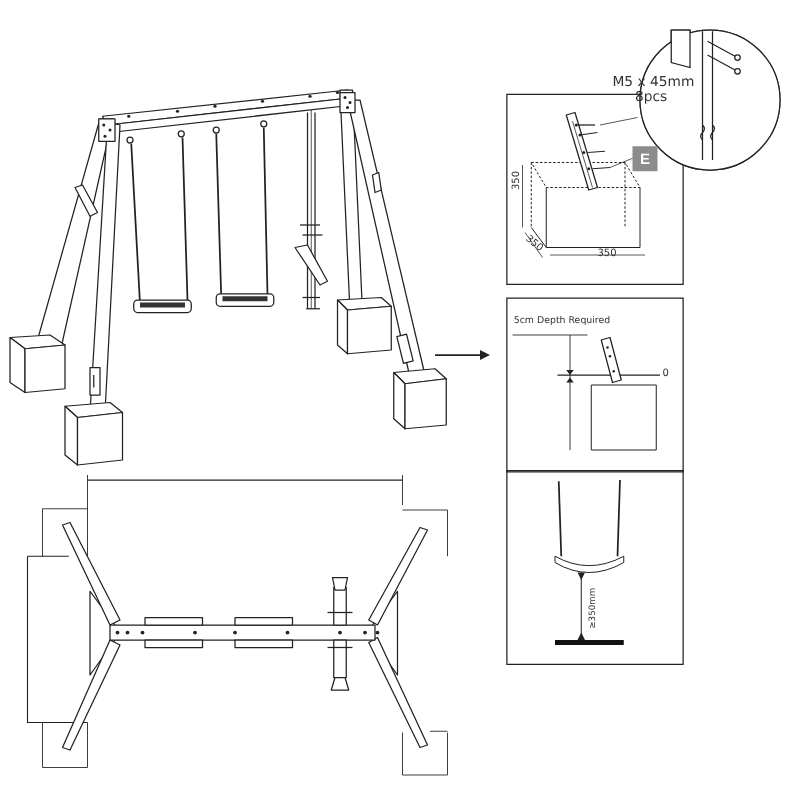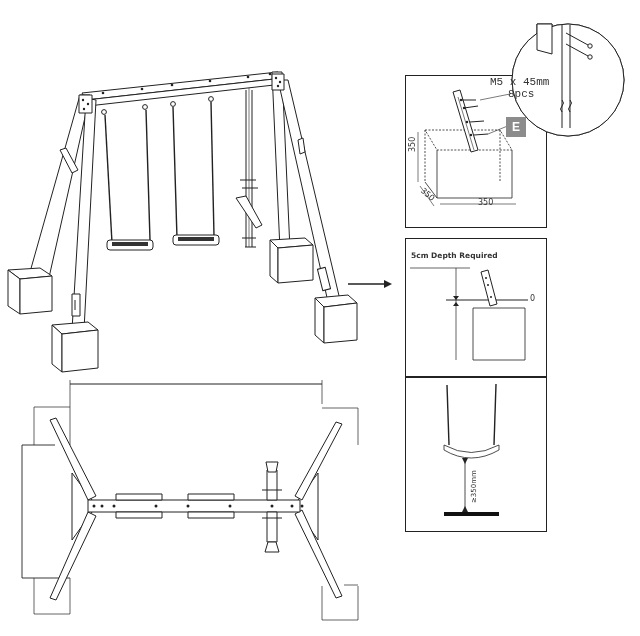--- a/index.html
+++ b/index.html
@@ -248,25 +248,25 @@
     <path d="M570,100 q3,3 0,6 q-3,3 0,6"></path>
     <line x1="566" y1="33" x2="588" y2="45"></line>
     <line x1="566" y1="44" x2="588" y2="56"></line>
     <circle cx="590" cy="46" r="2.2" fill="#fff"></circle>
     <circle cx="590" cy="57" r="2.2" fill="#fff"></circle>
   </g>
 </svg>
 
 <div class="badge" style="left:506px; top:117px; width:20px; height:20px;">E</div>
 
-<div class="note" style="left:490px; top:76px; font-size:11px; line-height:12px;font-family:Liberation Mono, monospace;">
+<div class="note" style="left:490px; top:60px; font-size:11px; line-height:12px;">
   <div>M5 x 45mm</div>
   <div style="padding-left:18px;">8pcs</div>
 </div>
 
 <div class="note" style="left:408px; top:152px; font-size:8px; transform:rotate(-90deg); transform-origin:left top;">350</div>
 <div class="note" style="left:420px; top:190px; font-size:8px; transform:rotate(40deg);">350</div>
 <div class="note" style="left:478px; top:198px; font-size:8px;">350</div>
 
-<div class="note" style="left:411px; top:251px; font-size:7.5px;font-weight:bold;">5cm Depth Required</div>
+<div class="note" style="left:411px; top:251px; font-size:7.5px;">5cm Depth Required</div>
 <div class="note" style="left:530px; top:294px; font-size:8px;">0</div>
 
 <div class="note" style="left:470px; top:503px; font-size:7px; transform:rotate(-90deg); transform-origin:left top;">≥350mm</div>
 
 </body></html>

